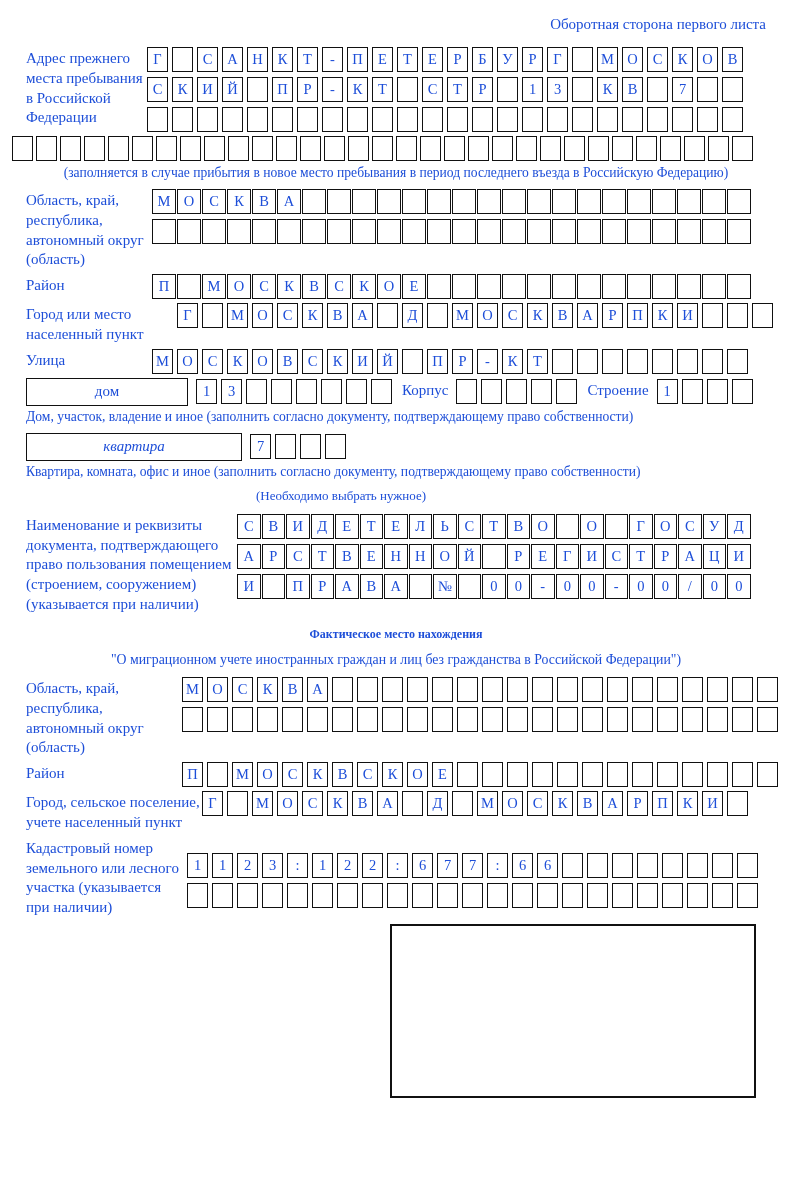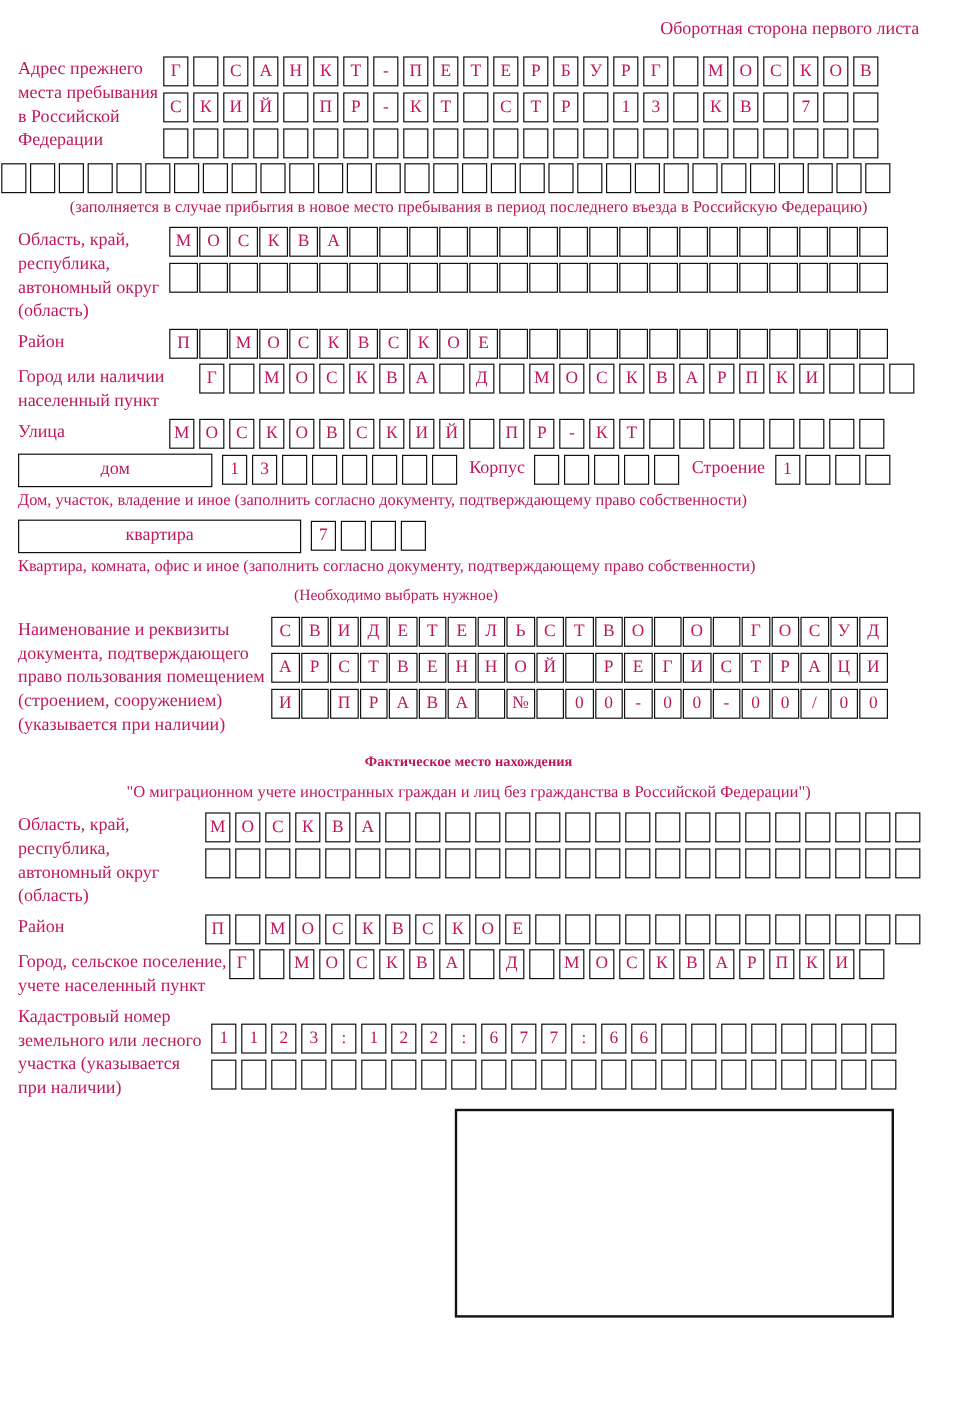--- a/index.html
+++ b/index.html
@@ -1,23 +1,23 @@
 <!DOCTYPE html>
 <html><head>
 <meta charset="utf-8">
 <style>
   html,body{margin:0;padding:0;background:#fff;}
   .page{
     position:relative;
     width:800px;height:1180px;
-    background:#fff;color:#be185d;
+    background:#fff;color:#1d4ed8;
     font-family:"Liberation Serif", serif;
     font-size:15px;
     box-sizing:border-box;
-    padding:16px 34px 10px 15px;
+    padding:16px 34px 10px 26px;
     overflow:hidden;
   }
   .page-note{text-align:right;font-size:15px;margin-bottom:14px;}
   .field-row{display:flex;align-items:flex-start;margin-bottom:4px;}
   .label{line-height:1.32;padding-top:2px;}
   .w121{width:121px;min-width:121px;}
   .w126{width:126px;min-width:126px;}
   .w151{width:151px;min-width:151px;}
   .w176{width:176px;min-width:176px;}
   .w156{width:156px;min-width:156px;}
@@ -38,21 +38,21 @@
   .full{gap:3px;margin:2px 0 4px -14px;}
   .caption{font-size:13.6px;margin:2px 0 8px 0;}
   .caption.center{text-align:center;}
   .sec-title{font-weight:bold;text-align:center;font-size:15.5px;margin:8px 0 8px 0;}
   .inline-label{padding:4px 8px 0 10px;white-space:nowrap;}
   .widebox{
     box-sizing:border-box;border:1.8px solid #111;height:28px;
     display:flex;align-items:center;justify-content:center;font-size:15px;background:#fff;
   }
   .housebox{width:162px;margin-right:8px;}
-  .kvbox{width:236px;margin-right:8px;}
+  .kvbox{width:216px;margin-right:8px;font-style:italic;}
   .houserow{display:flex;align-items:flex-start;margin-bottom:3px;}
   .houserow .cells{margin-top:1px;}
   .stayrow{display:flex;align-items:center;margin:6px 0 2px 0;}
   .staylabel{margin-right:10px;white-space:nowrap;}
   .checkbox{
     width:22px;height:26px;box-sizing:border-box;border:1.8px solid #111;
     display:flex;align-items:center;justify-content:center;font-size:15px;margin-right:12px;
   }
   .optlabel{margin-right:22px;white-space:nowrap;}
   .choose-note{font-size:13px;margin:3px 0 10px 150px;width:330px;text-align:center;}
@@ -270,21 +270,21 @@
         <span class="cell"></span>
         <span class="cell"></span>
         <span class="cell"></span>
         <span class="cell"></span>
         <span class="cell"></span>
         <span class="cell"></span>
       </div>
   </div>
 
   <div class="field-row">
-    <div class="label w151">Город или наличии населенный пункт</div>
+    <div class="label w151">Город или место населенный пункт</div>
     <div class="cells">
         <span class="cell">Г</span>
         <span class="cell"></span>
         <span class="cell">М</span>
         <span class="cell">О</span>
         <span class="cell">С</span>
         <span class="cell">К</span>
         <span class="cell">В</span>
         <span class="cell">А</span>
         <span class="cell"></span>

